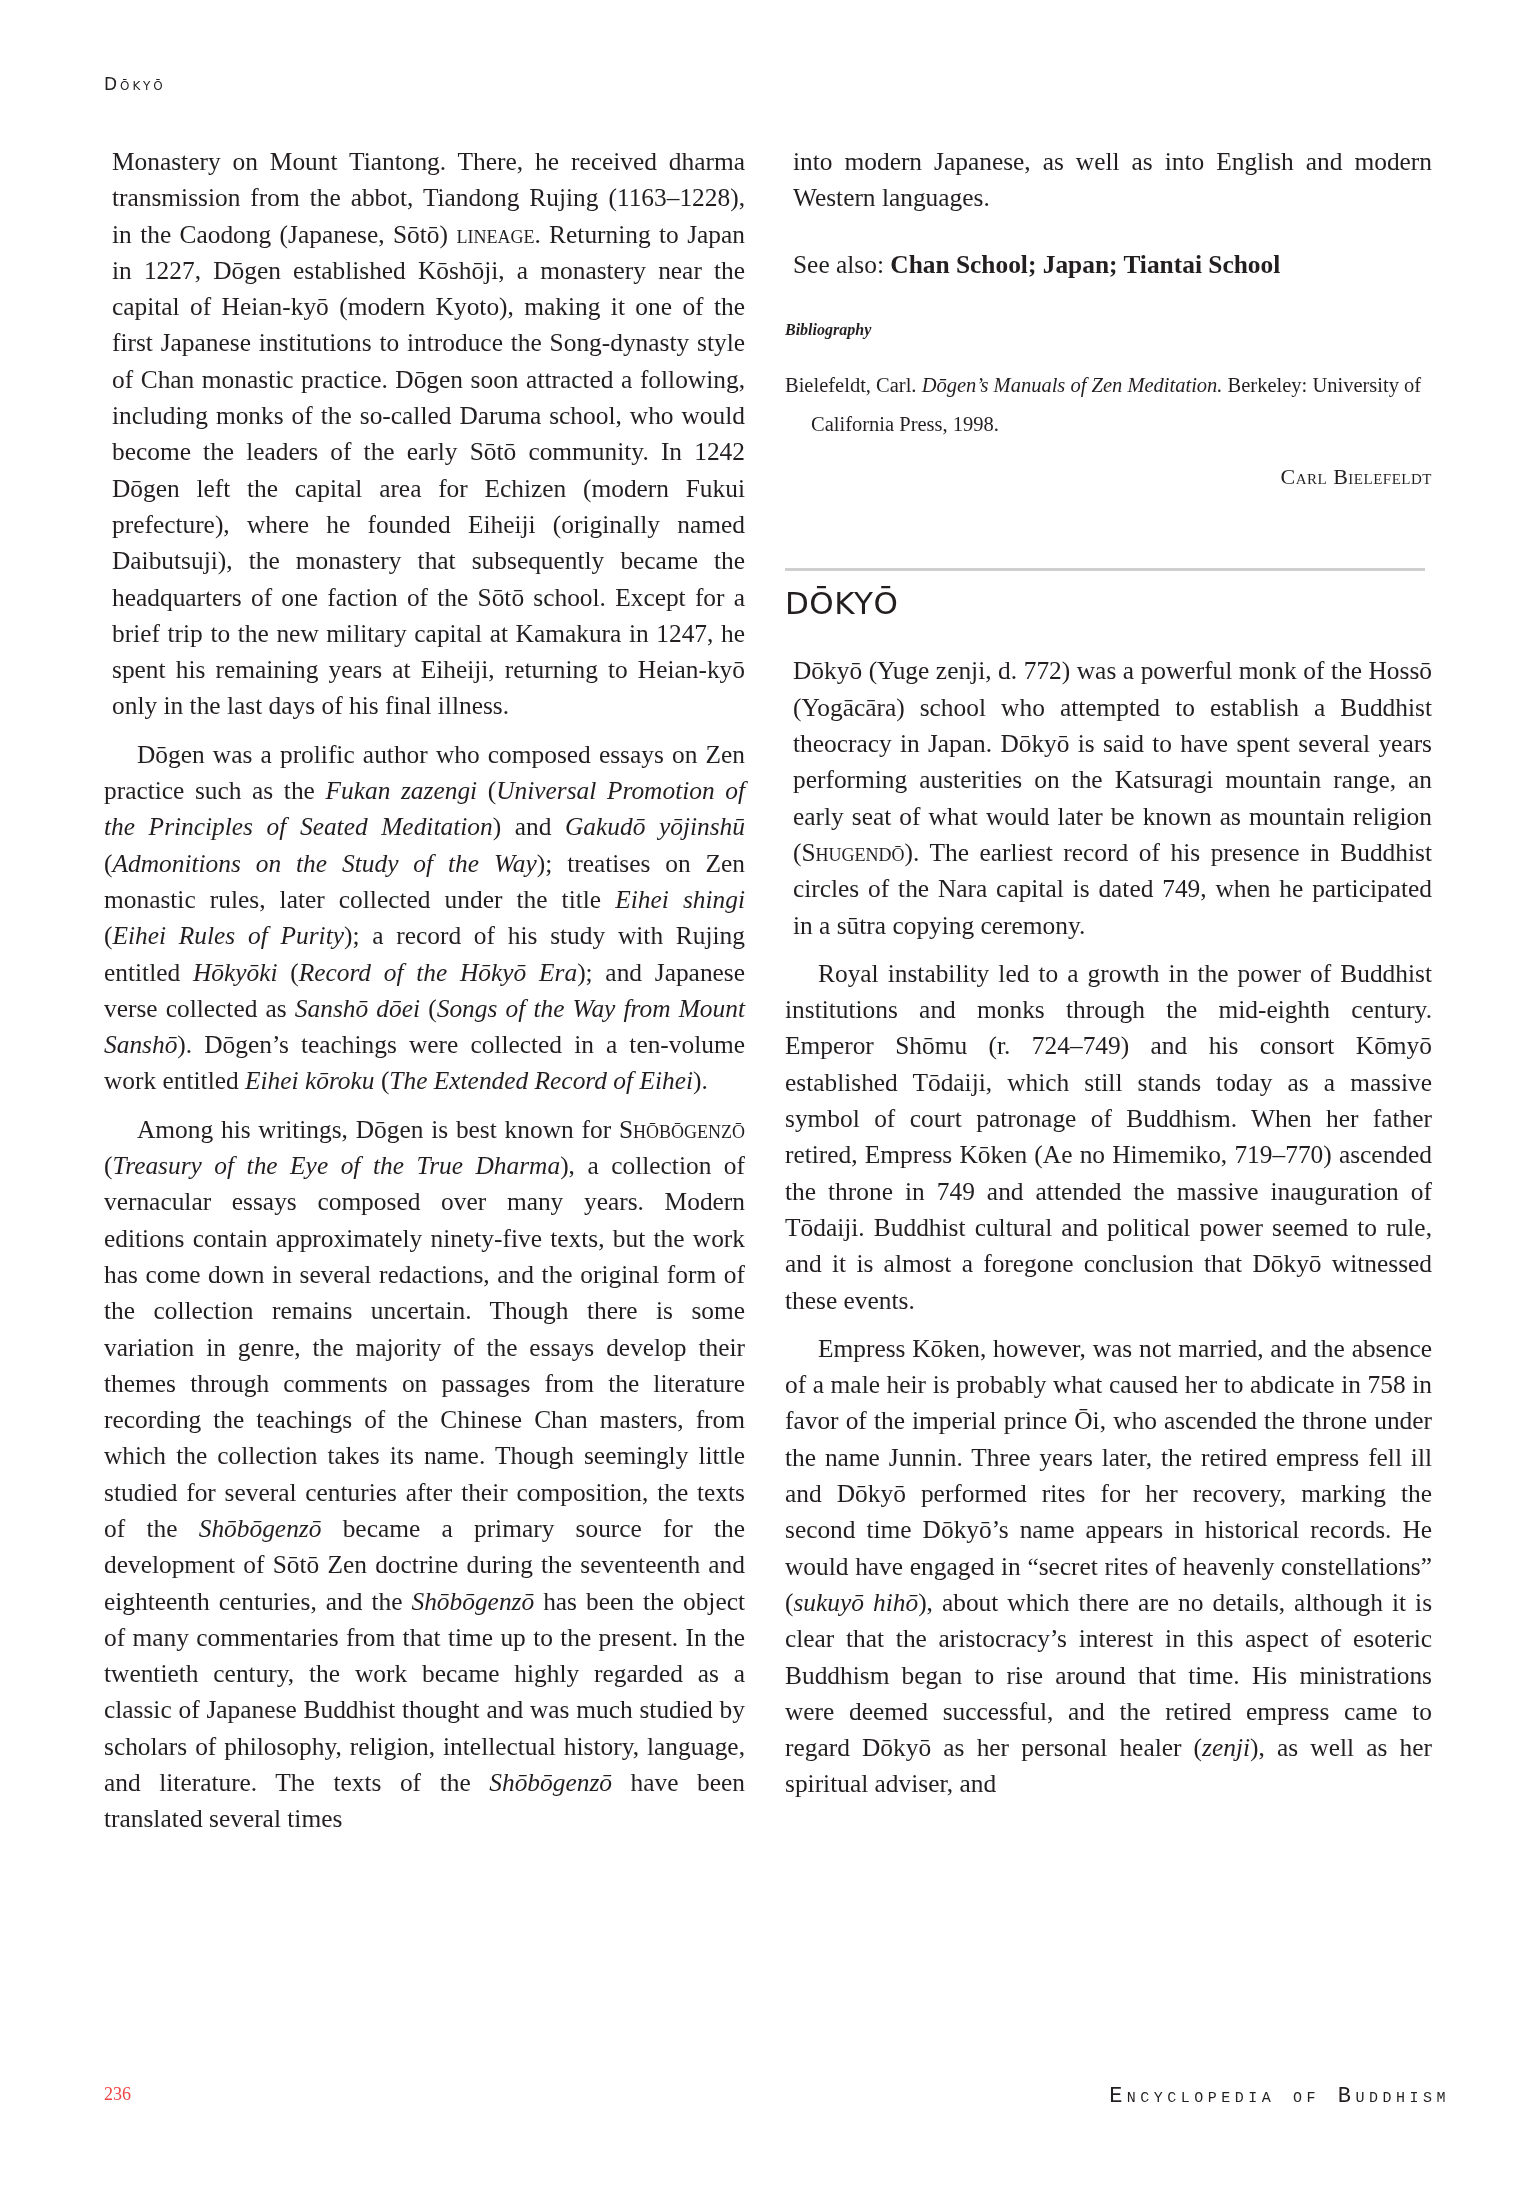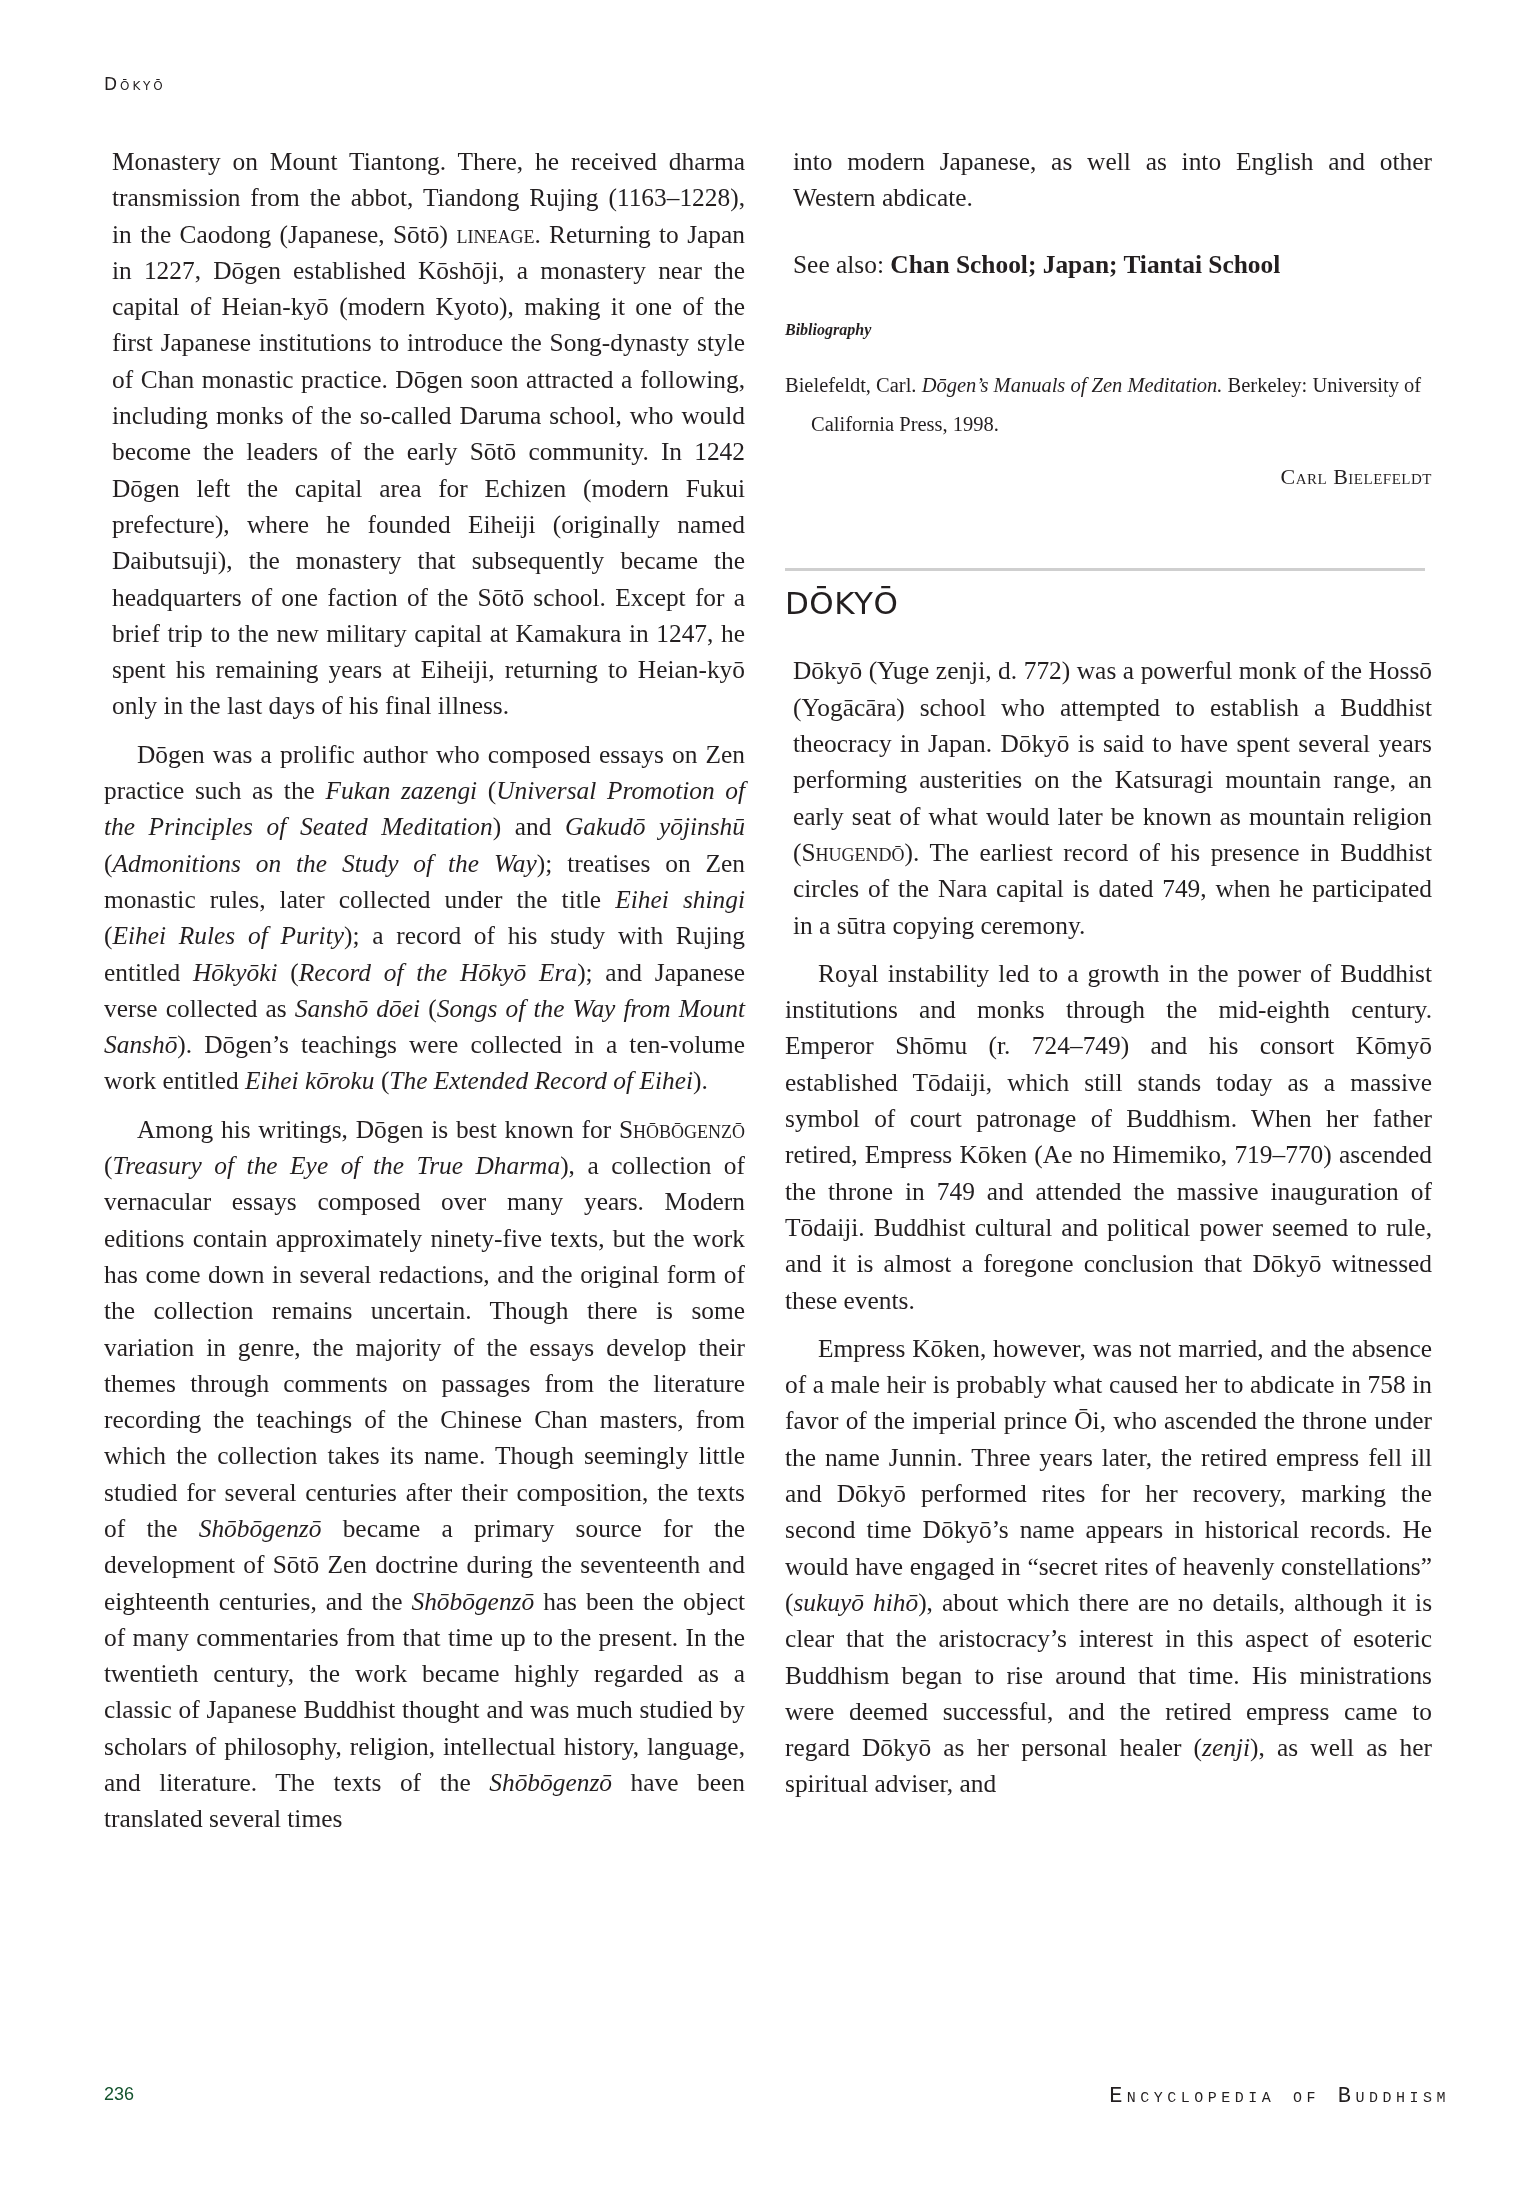--- a/index.html
+++ b/index.html
@@ -40,42 +40,42 @@
   .rule {
     height: 3px; background: #cfcfcf; margin: 73px 0 13px 0; width: 640px;
   }
   .entry-title {
     font-family: "DejaVu Sans", "Liberation Sans", sans-serif;
     font-size: 31px; line-height: 38px; margin: 0 0 30px 0; font-weight: normal;
     letter-spacing: 0.5px;
   }
   .folio {
     position: absolute; top: 2084px; left: 104px;
-    font-family: Liberation Sans, sans-serif;
-    font-size: 18px; color: #14532d;
+    font-family: Liberation Serif, serif;
+    font-size: 18px; color: #ef4444;
   }
   .footer-title {
     position: absolute; top: 2084px; right: 72px;
     font-family: Liberation Mono, monospace;
     font-size: 22px; letter-spacing: 4.5px; font-variant: small-caps;
   }
 </style>
 </head>
 <body>
 
 <div class="running-head">Dōkyō</div>
 
 <div class="col col-left">
   <p class="noindent"><span>Monastery on Mount Tiantong. There, he received dharma transmission from the abbot, Tiandong Rujing (1163–1228), in the Caodong (Japanese, Sōtō) </span><span class="sc">lineage</span><span>. Returning to Japan in 1227, Dōgen established Kōshōji, a monastery near the capital of Heian-kyō (modern Kyoto), making it one of the first Japanese institutions to introduce the Song-dynasty style of Chan monastic practice. Dōgen soon attracted a following, including monks of the so-called Daruma school, who would become the leaders of the early Sōtō community. In 1242 Dōgen left the capital area for Echizen (modern Fukui prefecture), where he founded Eiheiji (originally named Daibutsuji), the monastery that subsequently became the headquarters of one faction of the Sōtō school. Except for a brief trip to the new military capital at Kamakura in 1247, he spent his remaining years at Eiheiji, returning to Heian-kyō only in the last days of his final illness.</span></p>
   <p class="indent"><span>Dōgen was a prolific author who composed essays on Zen practice such as the </span><em>Fukan zazengi</em><span> (</span><em>Universal Promotion of the Principles of Seated Meditation</em><span>) and </span><em>Gakudō yōjinshū</em><span> (</span><em>Admonitions on the Study of the Way</em><span>); treatises on Zen monastic rules, later collected under the title </span><em>Eihei shingi</em><span> (</span><em>Eihei Rules of Purity</em><span>); a record of his study with Rujing entitled </span><em>Hōkyōki</em><span> (</span><em>Record of the Hōkyō Era</em><span>); and Japanese verse collected as </span><em>Sanshō dōei</em><span> (</span><em>Songs of the Way from Mount Sanshō</em><span>). Dōgen’s teachings were collected in a ten-volume work entitled </span><em>Eihei kōroku</em><span> (</span><em>The Extended Record of Eihei</em><span>).</span></p>
   <p class="indent"><span>Among his writings, Dōgen is best known for </span><span class="sc">Shōbōgenzō</span><span> (</span><em>Treasury of the Eye of the True Dharma</em><span>), a collection of vernacular essays composed over many years. Modern editions contain approximately ninety-five texts, but the work has come down in several redactions, and the original form of the collection remains uncertain. Though there is some variation in genre, the majority of the essays develop their themes through comments on passages from the literature recording the teachings of the Chinese Chan masters, from which the collection takes its name. Though seemingly little studied for several centuries after their composition, the texts of the </span><em>Shōbōgenzō</em><span> became a primary source for the development of Sōtō Zen doctrine during the seventeenth and eighteenth centuries, and the </span><em>Shōbōgenzō</em><span> has been the object of many commentaries from that time up to the present. In the twentieth century, the work became highly regarded as a classic of Japanese Buddhist thought and was much studied by scholars of philosophy, religion, intellectual history, language, and literature. The texts of the </span><em>Shōbōgenzō</em><span> have been translated several times</span></p>
 </div>
 
 <div class="col col-right">
-  <p class="noindent">into modern Japanese, as well as into English and other Western abdicate.</p>
+  <p class="noindent">into modern Japanese, as well as into English and modern Western languages.</p>
 
   <p class="noindent see-also">
     <span class="lbl">See also:</span>
     <span class="refs">Chan School; Japan; Tiantai School</span>
   </p>
 
   <div class="bib-heading">Bibliography</div>
 
   <p class="bib-entry">
     <span>Bielefeldt, Carl. </span><em>Dōgen’s Manuals of Zen Meditation.</em><span> Berkeley: University of California Press, 1998.</span>

